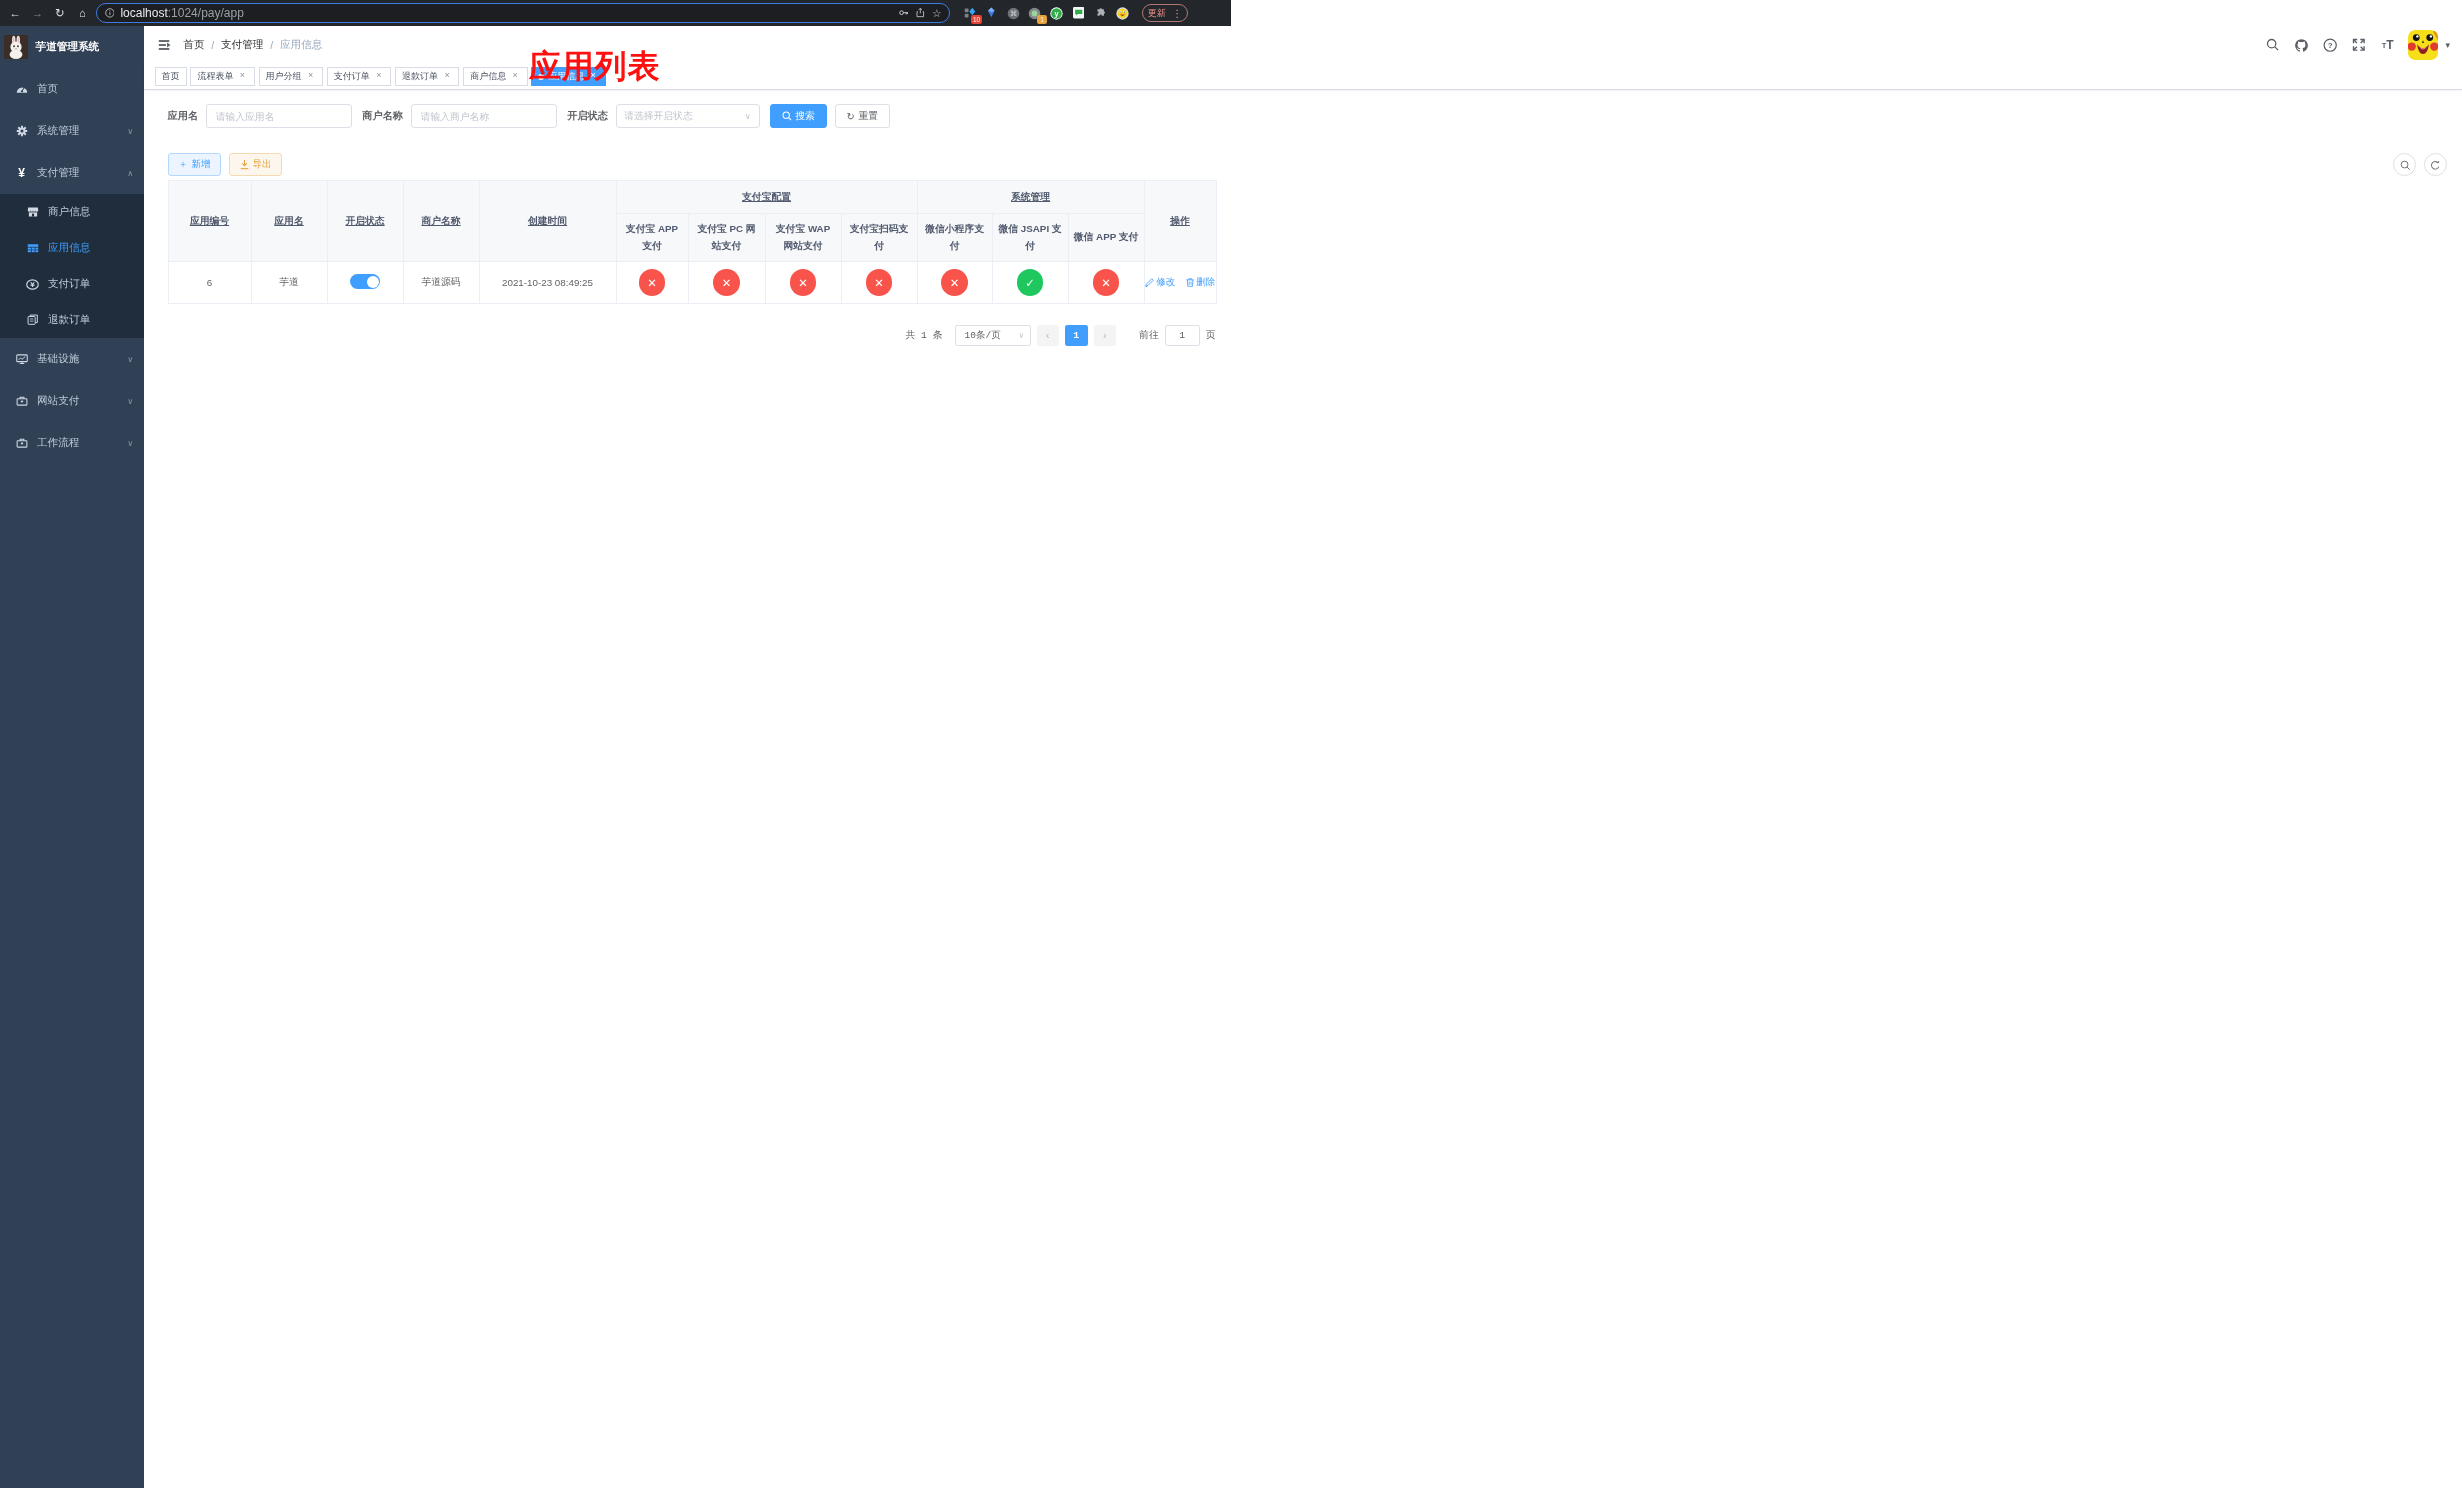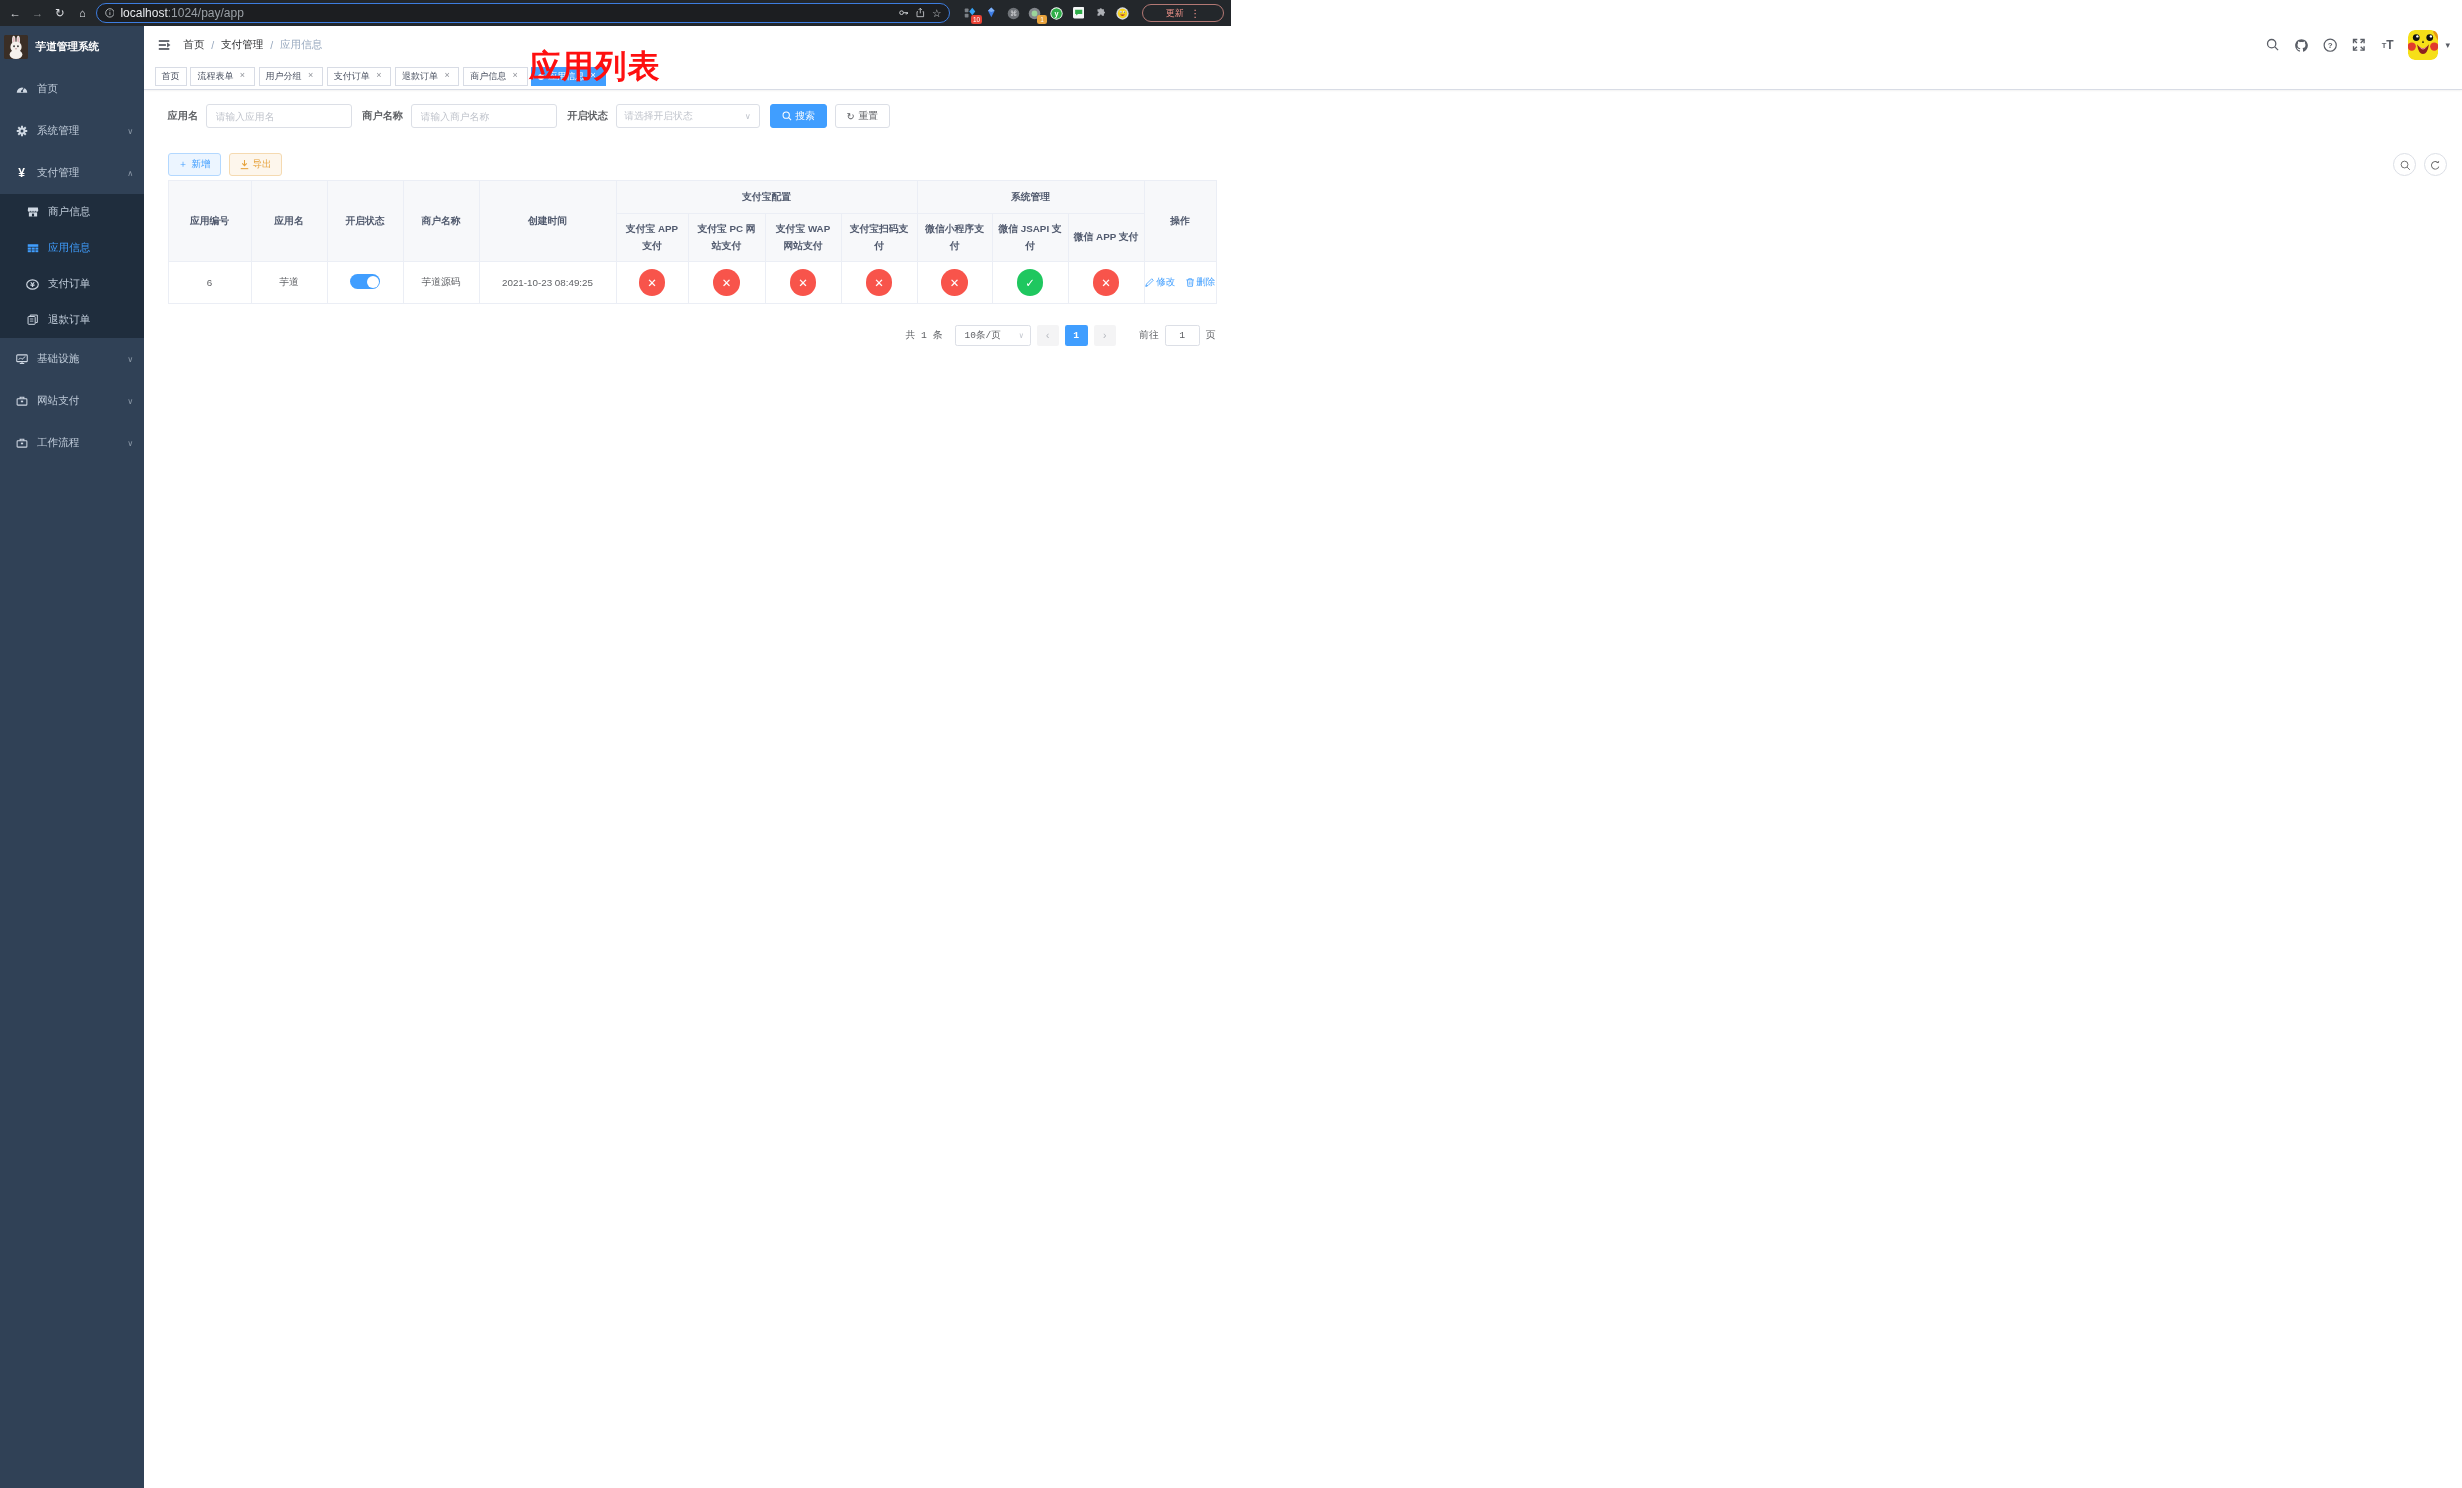--- a/index.html
+++ b/index.html
@@ -11,21 +11,21 @@
   .b-btn.dim { color:#818487; }
   .urlbar { flex:0 0 auto; width:854px; height:19.7px; background:#1c1e21; border:1.5px solid #3d7de0; border-radius:10.6px; display:flex; align-items:center; padding:0 7.6px; gap:6px; }
   .url-text { font-size:12px; color:#e8eaed; flex:1 1 auto; white-space:nowrap; }
   .url-text .rest { color:#9aa0a6; }
   .url-icon { color:#c7cacd; display:flex; align-items:center; }
   .exts { display:flex; align-items:center; gap:6.8px; margin-left:7.6px; }
   .ext { position:relative; width:15px; height:15px; display:flex; align-items:center; justify-content:center; border-radius:3px; font-size:8.3px; }
   .badge { position:absolute; bottom:-3px; right:-4.5px; min-width:9.8px; height:9px; border-radius:2.3px; font-size:6.4px; line-height:9px; color:#fff; text-align:center; padding:0 1.5px; }
   .badge.red { background:#e94235; }
   .badge.orange { background:#e8a33d; }
-  .update-pill { margin-left:7.6px; height:18px; border:0.8px solid #b37874; border-radius:9px; color:#f0938a; font-size:9px; display:flex; align-items:center; gap:6px; padding:0 23px; }
+  .update-pill { margin-left:7.6px; height:18px; border:0.8px solid #b37874; border-radius:9px; color:#f0938a; font-size:9px; display:flex; align-items:center; gap:6px; padding:0 5px; }
   .kebab { color:#f0938a; font-size:10.6px; }
 
   
   .app { position:absolute; top:26px; left:0; right:0; bottom:0; display:flex; }
 
   
   .sidebar { width:144px; background:#304156; color:#bfcbd9; flex:0 0 auto; overflow:hidden; }
   .logo-row { height:42px; display:flex; align-items:center; padding-left:4px; gap:7.6px; }
   .logo-img { width:24px; height:24px; border-radius:2.3px; background:#3a2d27; flex:0 0 auto; }
   .logo-title { color:#fff; font-size:10.6px; font-weight:bold; }
@@ -76,21 +76,21 @@
   .btn-mini { height:23px; font-size:9.5px; padding:0 9.8px; border-radius:3px; }
   .btn-plainblue { background:#ecf5ff; color:#409eff; border-color:#b3d8ff; }
   .btn-plainyellow { background:#fdf6ec; color:#e6a23c; border-color:#f5dab1; margin-left:7.6px; }
   .tb-right { margin-left:auto; display:flex; gap:7.6px; }
   .circle-btn { width:23px; height:23px; border-radius:50%; border:0.8px solid #dcdfe6; background:#fff; color:#666; display:flex; align-items:center; justify-content:center; cursor:pointer; }
 
   
   table { margin-top:3.8px; border-collapse:collapse; table-layout:fixed; width:1048px; font-size:9.8px; }
   th, td { border:0.8px solid #ebeef5; text-align:center; vertical-align:middle; }
   thead th { background:#f7f8fa; color:#515a6e; font-weight:bold; padding:3px 4.5px; line-height:1.7; }
-  tr.h1 th { height:33px; }
+  tr.h1 th { height:33px;text-decoration:underline; }
   tr.h2 th { height:48px; }
   tbody td { height:42px; color:#606266; background:#fff; }
   .status-circle { display:inline-flex; width:26.5px; height:26.5px; border-radius:50%; color:#fff; align-items:center; justify-content:center; font-size:11.4px; }
   .status-circle.off { background:#f8544b; }
   .status-circle.on { background:#1fc75f; }
   .switch { display:inline-block; width:30px; height:15px; border-radius:7.6px; background:#c0ccda; position:relative; cursor:pointer; }
   .switch.on { background:#409eff; }
   .switch .knob { position:absolute; top:1.5px; left:1.5px; width:12px; height:12px; background:#fff; border-radius:50%; }
   .switch.on .knob { left:16.7px; }
   .op-link { color:#409eff; font-size:9.5px; cursor:pointer; display:inline-flex; align-items:center; gap:2.3px; }

